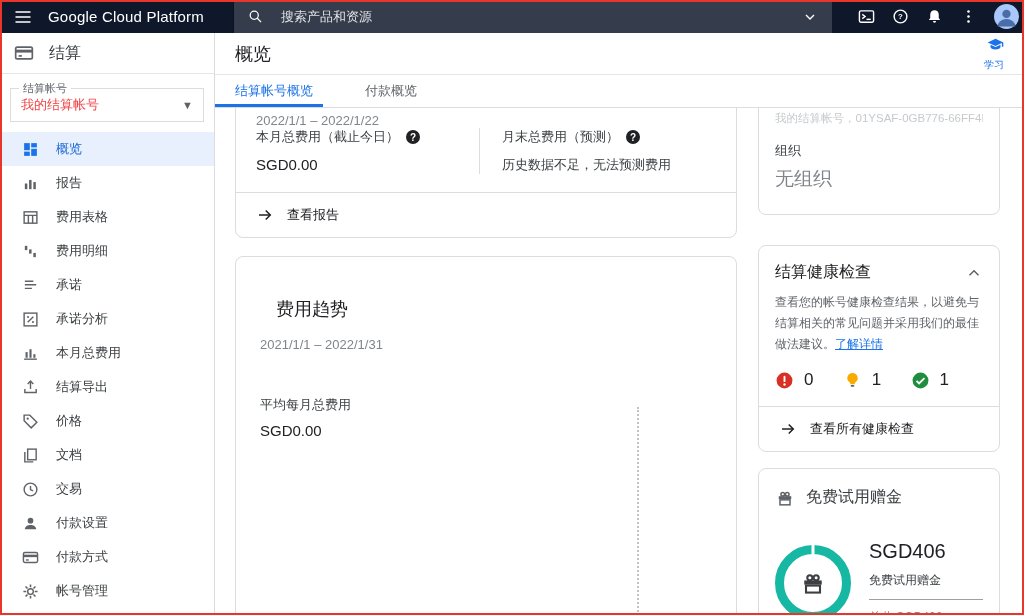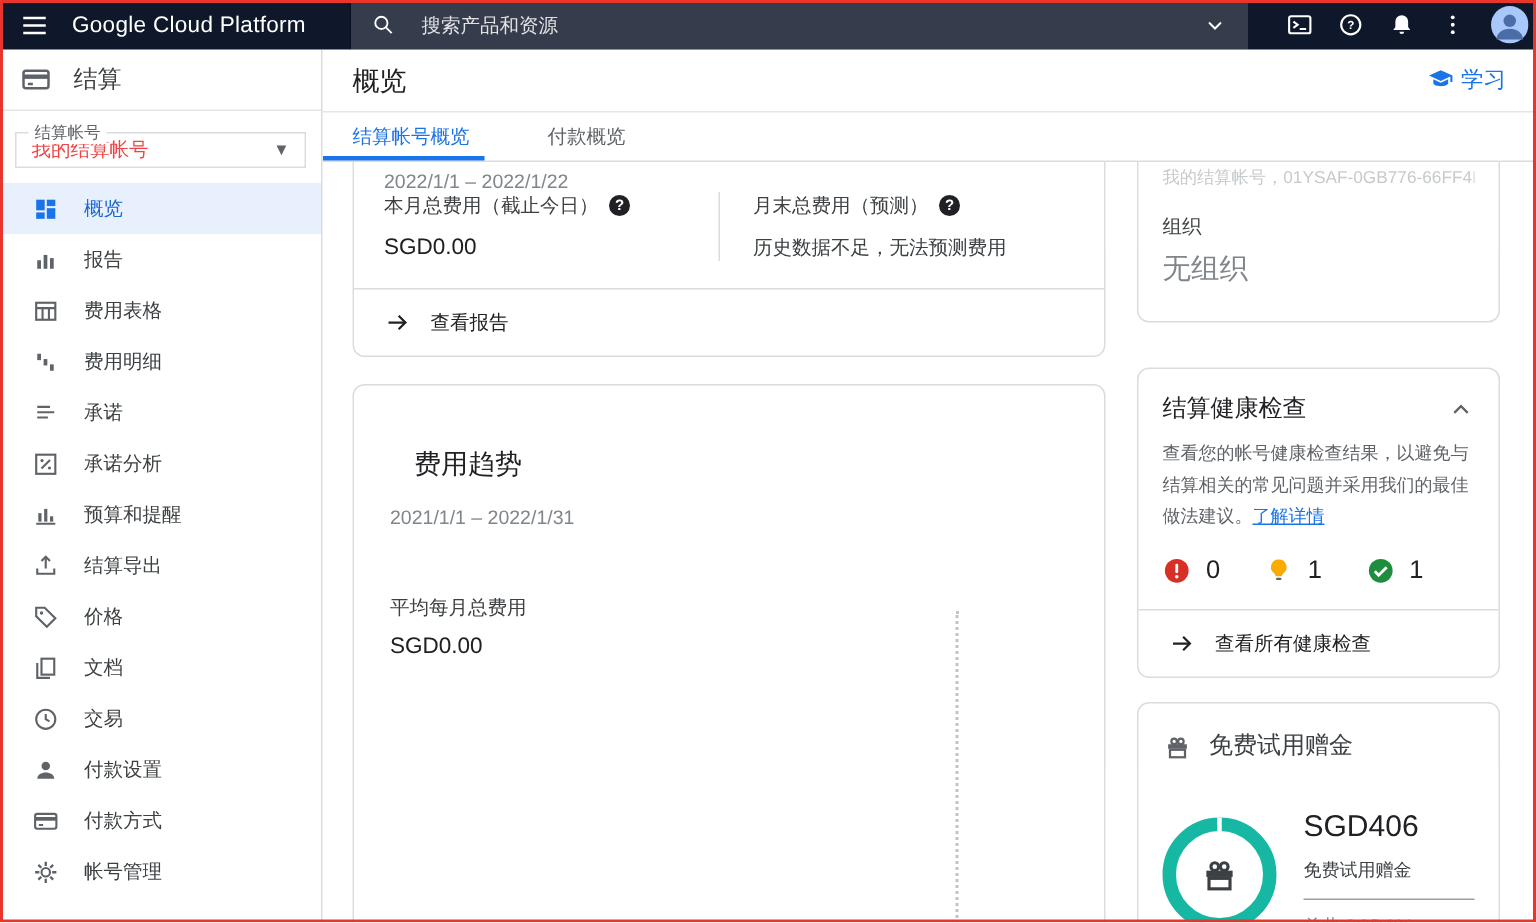--- a/index.html
+++ b/index.html
@@ -20,36 +20,36 @@
   .tb-search .c-icon{width:16px;height:16px;color:#fff;cursor:pointer;}
   .tb-icons{position:absolute;right:5px;top:0;height:33px;display:flex;align-items:center;gap:17px;}
   .tb-icons [data-icon]{width:17px;height:17px;color:#fff;cursor:pointer;}
   .tb-icons .avatar{width:25px;height:25px;cursor:pointer;}
 
   
   .sidebar{position:absolute;top:33px;left:0;width:215px;bottom:0;background:#fff;border-right:1px solid #dadce0;box-sizing:border-box;z-index:5;}
   .sb-head{height:40px;display:flex;align-items:center;padding-left:14px;border-bottom:1px solid #e4e6e8;}
   .sb-head [data-icon]{width:20px;height:20px;color:#5f6368;}
   .sb-title{margin-left:15px;font-size:16px;color:#3c4043;}
-  .sb-select{position:relative;margin:14px 10px 10px 10px;border:1px solid #dadce0;border-radius:0;height:24px;display:flex;align-items:center;padding:0 10px;cursor:pointer;box-sizing:border-box;}
+  .sb-select{position:relative;margin:14px 10px 10px 10px;border:1px solid #dadce0;border-radius:0;height:34px;display:flex;align-items:center;padding:0 10px;cursor:pointer;box-sizing:border-box;}
   .sb-select-label{position:absolute;top:-8px;left:8px;background:#fff;padding:0 4px;font-size:11px;color:#5f6368;}
   .sb-select-value{font-size:13px;color:#ef4444;flex:1;}
   .sb-caret{font-size:11px;color:#5f6368;}
   .menu{margin-top:2px;}
   .menu-item{height:34px;display:flex;align-items:center;padding-left:22px;font-size:13px;color:#3c4043;cursor:pointer;}
   .menu-item [data-icon]{width:17px;height:17px;color:#5f6368;}
   .mi-label{margin-left:17px;}
   .menu-item.active{background:#e8f0fe;color:#1967d2;}
   .menu-item.active [data-icon]{color:#1a73e8;}
 
   
   .content{position:absolute;left:215px;top:33px;right:0;bottom:0;background:#fff;}
   .content-head{height:42px;border-bottom:1px solid #e4e6e8;display:flex;align-items:center;justify-content:space-between;padding:0 20px;box-sizing:border-box;}
   .content-head h1{margin:0;font-size:18px;font-weight:400;color:#202124;}
-  .learn{display:flex;align-items:flex-start;gap:5px;color:#1a73e8;font-size:15px;cursor:pointer;text-decoration:none;}
+  .learn{display:flex;align-items:flex-end;gap:5px;color:#1a73e8;font-size:10px;cursor:pointer;text-decoration:none;flex-direction:column;}
   .learn [data-icon]{width:17px;height:17px;color:#1a73e8;}
   .tabbar{height:33px;border-bottom:1px solid #dadce0;display:flex;box-sizing:border-box;}
   .tab{display:flex;align-items:center;padding:0 10px 0 20px;font-size:13px;color:#5f6368;cursor:pointer;white-space:nowrap;}
   .tab + .tab{margin-left:30px;padding:0 12px;}
   .tab.active{color:#1a73e8;box-shadow:inset 0 -3px 0 #1a73e8;}
 
   .scroll{position:absolute;top:75px;left:0;right:0;bottom:0;overflow:hidden;}
   .leftcol{position:absolute;left:20px;top:0;width:502px;}
   .rightcol{position:absolute;left:543px;top:0;width:242px;}
   .card{background:#fff;border:1px solid #dadce0;border-radius:8px;box-sizing:border-box;}
@@ -248,21 +248,21 @@
         </div>
         <div class="menu-item">
           <span data-icon="budget-chart">
             <svg viewBox="0 0 24 24" aria-hidden="true">
               <path d="M3 20h18" stroke="currentColor" stroke-width="2"></path>
               <rect x="5" y="10" width="3" height="8" fill="currentColor"></rect>
               <rect x="10.5" y="6" width="3" height="12" fill="currentColor"></rect>
               <rect x="16" y="13" width="3" height="5" fill="currentColor"></rect>
             </svg>
           </span>
-          <span class="mi-label">预算和提醒</span>
+          <span class="mi-label">本月总费用</span>
         </div>
         <div class="menu-item">
           <span data-icon="export">
             <svg viewBox="0 0 24 24" aria-hidden="true">
               <path d="M12 14V4" stroke="currentColor" stroke-width="2"></path>
               <path d="M8 7l4-4 4 4" fill="none" stroke="currentColor" stroke-width="2"></path>
               <path d="M4 14v5h16v-5" fill="none" stroke="currentColor" stroke-width="2"></path>
             </svg>
           </span>
           <span class="mi-label">结算导出</span>

